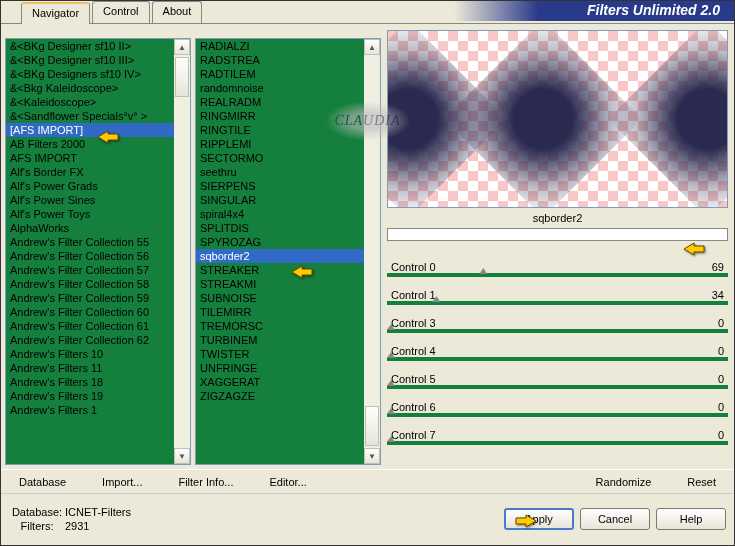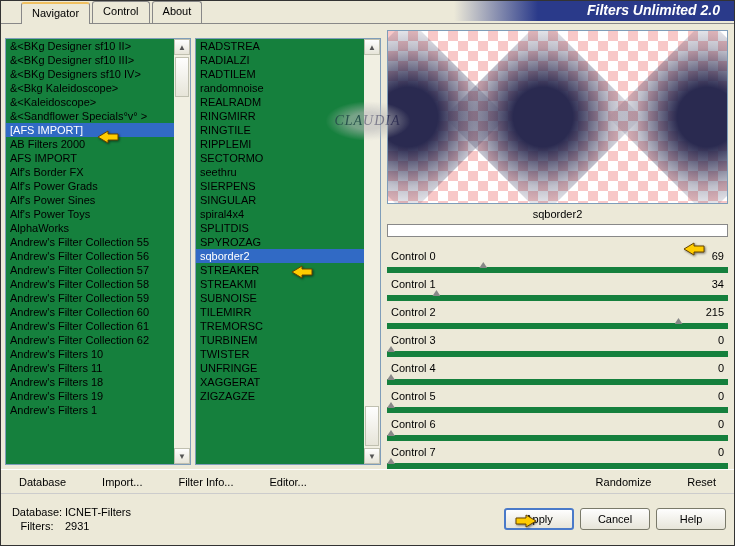--- a/index.html
+++ b/index.html
@@ -22,21 +22,21 @@
 .right-panel { flex: 1; display: flex; flex-direction: column; padding: 4px 6px 0 6px; }
 .preview { height: 178px; border: 1px solid #7f9db9; background: repeating-conic-gradient(#fff 0 25%, #f8c8c8 0 50%) 0 0/20px 20px; position: relative; overflow: hidden; }
 .diamond-pattern { position: absolute; inset: 0; display: flex; justify-content: center; align-items: center; }
 .diamond { position: absolute; width: 140px; height: 140px; background: radial-gradient(circle, #2a2a50 30%, rgba(42,42,80,0.3) 70%, transparent 100%); transform: rotate(45deg); }
 .d1 { left: -50px; }
 .d2 { left: 85px; }
 .d3 { right: -50px; }
 .preview-label { text-align: center; padding: 4px 0 2px; }
 .progress { height: 13px; border: 1px solid #888; background: #fff; margin: 2px 0; }
 .controls { margin-top: 6px; }
-.ctrl-row { display: flex; align-items: center; height: 28px; border-bottom: 6px solid #15803d; position: relative; }
+.ctrl-row { display: flex; align-items: flex-end; height: 28px; border-bottom: 4px solid #15803d; position: relative; }
 .ctrl-label { flex: 1; padding-left: 4px; }
 .ctrl-value { width: 40px; text-align: right; padding-right: 4px; }
 .slider-thumb { position: absolute; bottom: -1px; width: 8px; height: 6px; background: #888; clip-path: polygon(0 100%, 50% 0, 100% 100%); }
 .bottom-buttons-row { display: flex; border-top: 1px solid #fff; height: 24px; align-items: center; }
 .link-btn { padding: 0 18px; color: #000; cursor: pointer; text-decoration: none; }
 .status-bar { display: flex; align-items: center; height: 50px; padding: 0 8px; border-top: 1px solid #ccc; }
 .status-text { display: flex; flex-direction: column; gap: 2px; }
 .status-line { display: flex; text-align: center; }
 .status-label { width: 56px; }
 .action-buttons { margin-left: auto; display: flex; gap: 6px; }
@@ -93,22 +93,22 @@
     <div class="scrollbar">
       <div class="scroll-btn">▲</div>
       <div class="scroll-thumb" style="height:40px; margin-top:2px;"></div>
       <div style="flex:1"></div>
       <div class="scroll-btn">▼</div>
     </div>
   </div>
 
   <div class="list-box mid-list">
     <div class="list-content" id="mid-list">
+        <div class="list-item">RADIALZI</div>
         <div class="list-item">RADSTREA</div>
-        <div class="list-item">RADIALZI</div>
         <div class="list-item">RADTILEM</div>
         <div class="list-item">randomnoise</div>
         <div class="list-item">REALRADM</div>
         <div class="list-item">RINGMIRR</div>
         <div class="list-item">RINGTILE</div>
         <div class="list-item">RIPPLEMI</div>
         <div class="list-item">SECTORMO</div>
         <div class="list-item">seethru</div>
         <div class="list-item">SIERPENS</div>
         <div class="list-item">SINGULAR</div>
@@ -153,25 +153,20 @@
           <span class="ctrl-label">Control 0</span>
           <span class="ctrl-value">69</span>
           <div class="slider-thumb" style="left: 27.0588%;"></div>
         </div>
         <div class="ctrl-row">
           <span class="ctrl-label">Control 1</span>
           <span class="ctrl-value">34</span>
           <div class="slider-thumb" style="left: 13.3333%;"></div>
         </div>
         <div class="ctrl-row">
-          <span class="ctrl-label">Control 2</span>
-          <span class="ctrl-value">215</span>
-          <div class="slider-thumb" style="left: 84.3137%;"></div>
-        </div>
-        <div class="ctrl-row">
           <span class="ctrl-label">Control 3</span>
           <span class="ctrl-value">0</span>
           <div class="slider-thumb" style="left: 0%;"></div>
         </div>
         <div class="ctrl-row">
           <span class="ctrl-label">Control 4</span>
           <span class="ctrl-value">0</span>
           <div class="slider-thumb" style="left: 0%;"></div>
         </div>
         <div class="ctrl-row">

